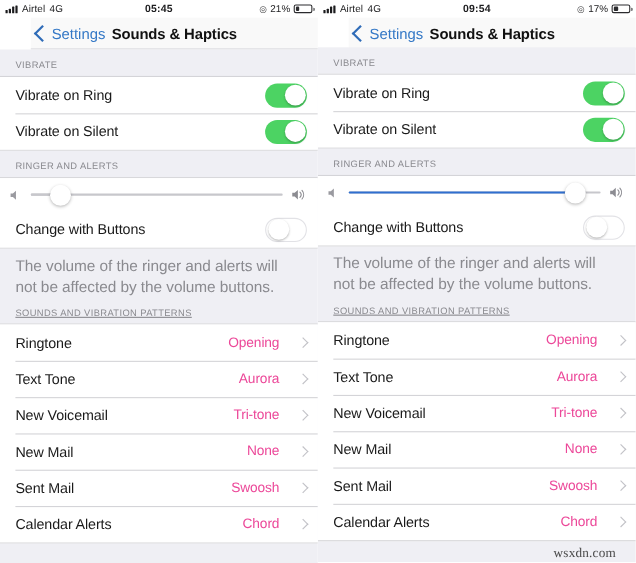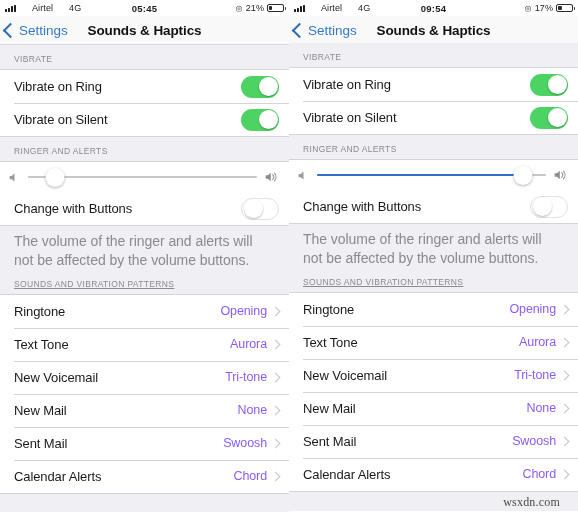--- a/index.html
+++ b/index.html
@@ -31,21 +31,21 @@
   .statusbar {
     height: 16px;
     display: flex;
     align-items: center;
     padding: 0 5px;
     font-size: 9px;
     color: #1c1c1e;
     background: #ffffff;
     letter-spacing: 0.1px;
   }
-  .sb-left { display: flex; align-items: center; gap: 16px; flex: 1 1 0; }
+  .sb-left { display: flex; align-items: center; gap: 4px; flex: 1 1 0; }
   .sb-center { flex: 0 0 auto; font-weight: 600; font-size: 9.5px; letter-spacing: 0.2px;}
   .sb-right { display: flex; align-items: center; justify-content: flex-end; gap: 3px; flex: 1 1 0; }
   .bars { display: flex; align-items: flex-end; gap: 1px; height: 8px; }
   .bars i { display: block; width: 2px; background: #1c1c1e; border-radius: 0.5px; }
   .bars i:nth-child(1) { height: 3px; }
   .bars i:nth-child(2) { height: 4.5px; }
   .bars i:nth-child(3) { height: 6px; }
   .bars i:nth-child(4) { height: 7.5px; }
   .carrier { font-size: 9px; }
   .net { font-size: 9px; }
@@ -75,20 +75,21 @@
   }
 
   
   .navbar {
     height: 28px;
     background: #f9f9f9;
     display: flex;
     align-items: center;
     position: relative;
     border-bottom: 0.5px solid #d8d8dc;
+    margin-left: 28px;
   }
   .back {
     display: flex;
     align-items: center;
     gap: 2px;
     padding-left: 5px;
     color: #3478c6;
     font-size: 13.5px;
     cursor: pointer;
   }
@@ -148,22 +149,22 @@
     background: #d4d4d8;
   }
   .row-label {
     font-size: 13px;
     color: #1a1a1a;
     flex: 1;
     letter-spacing: -0.1px;
   }
   .row-value {
     font-size: 12.5px;
-    color: #8b5cf6;
-    margin-right: 5px;
+    color: #ec4899;
+    margin-right: 18px;
     letter-spacing: -0.1px;
   }
   .chev {
     width: 6px; height: 6px;
     border-top: 1.4px solid #c2c2c7;
     border-right: 1.4px solid #c2c2c7;
     transform: rotate(45deg);
     flex: 0 0 auto;
   }
 

